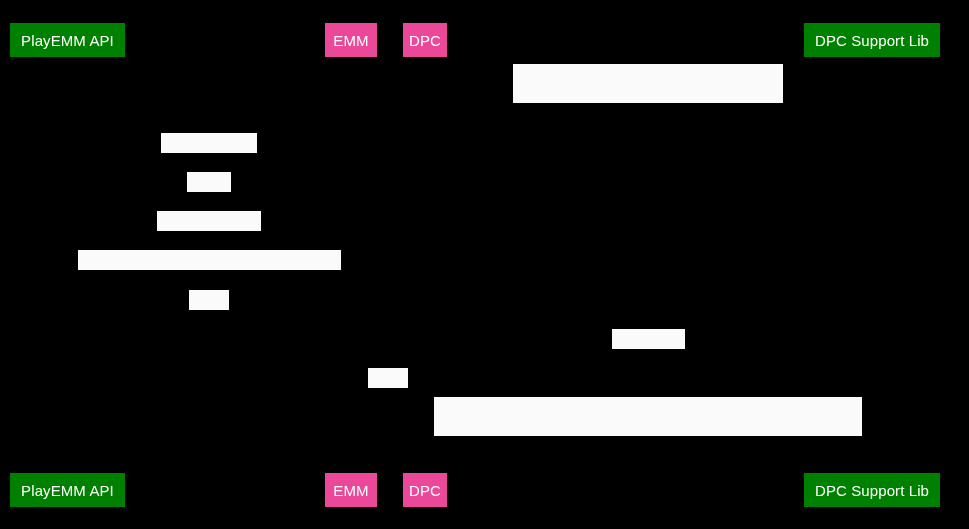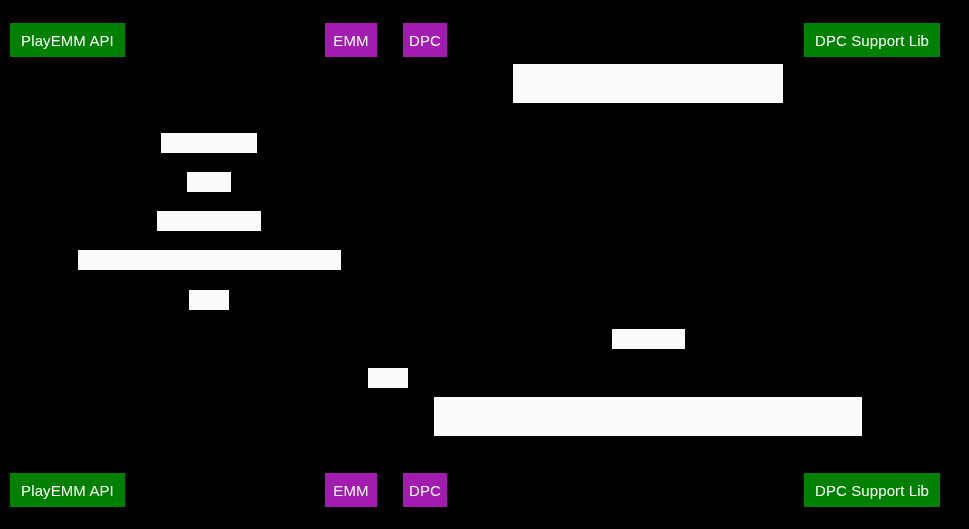--- a/index.html
+++ b/index.html
@@ -34,21 +34,21 @@
     align-items: center;
     justify-content: center;
     color: #ffffff;
     font-size: 15px;
     line-height: 1;
     letter-spacing: 0.1px;
     white-space: nowrap;
     padding: 0 10px;
   }
   .actor.green { background: #008000; }
-  .actor.blue  { background: #a21caf; text-align: center; }
+  .actor.blue  { background: #ec4899; text-align: center; }
 
   
   .lifeline {
     position: absolute;
     width: 1px;
     background: #000000;
   }
 
   
   .arrow-line {

